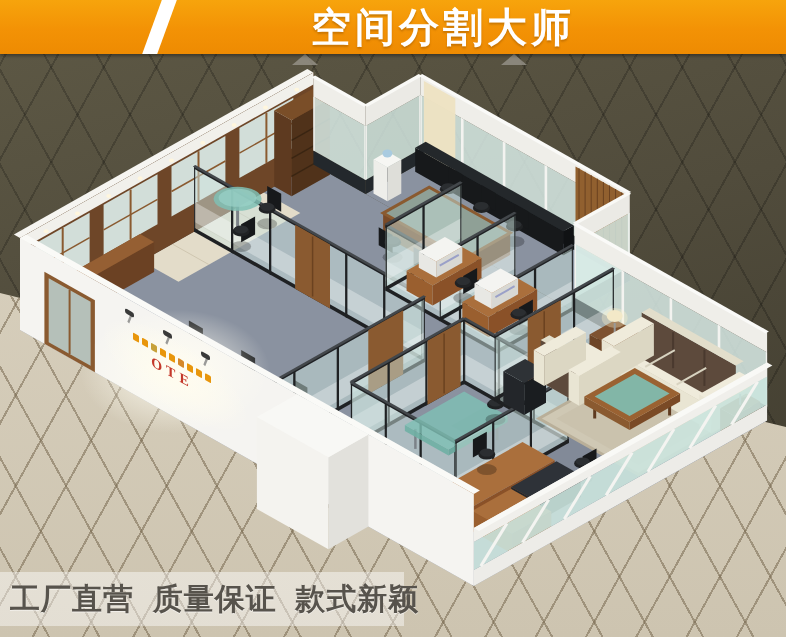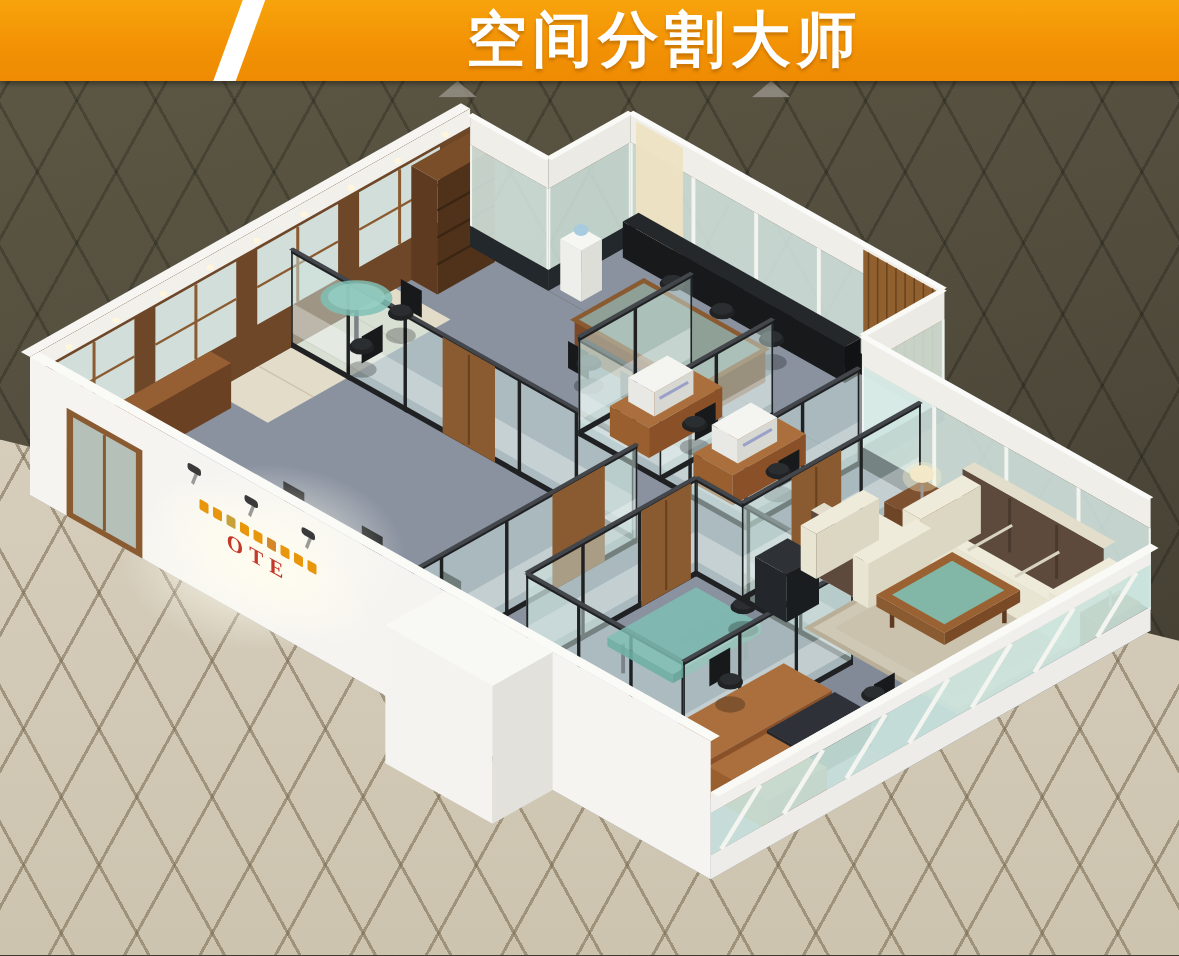--- a/index.html
+++ b/index.html
@@ -574,13 +574,16 @@
         <i></i>
     </div>
     <div class="logo-ote">OTE</div>
   </div>
 
   <div class="banner">
     <div class="banner-slash"></div>
     <div class="banner-title">空间分割大师</div>
   </div>
 
+  <div class="footer-strip">
+    <span class="footer-tagline">工厂直营  质量保证  款式新颖</span>
+  </div>
 </div>
 
 </body></html>

